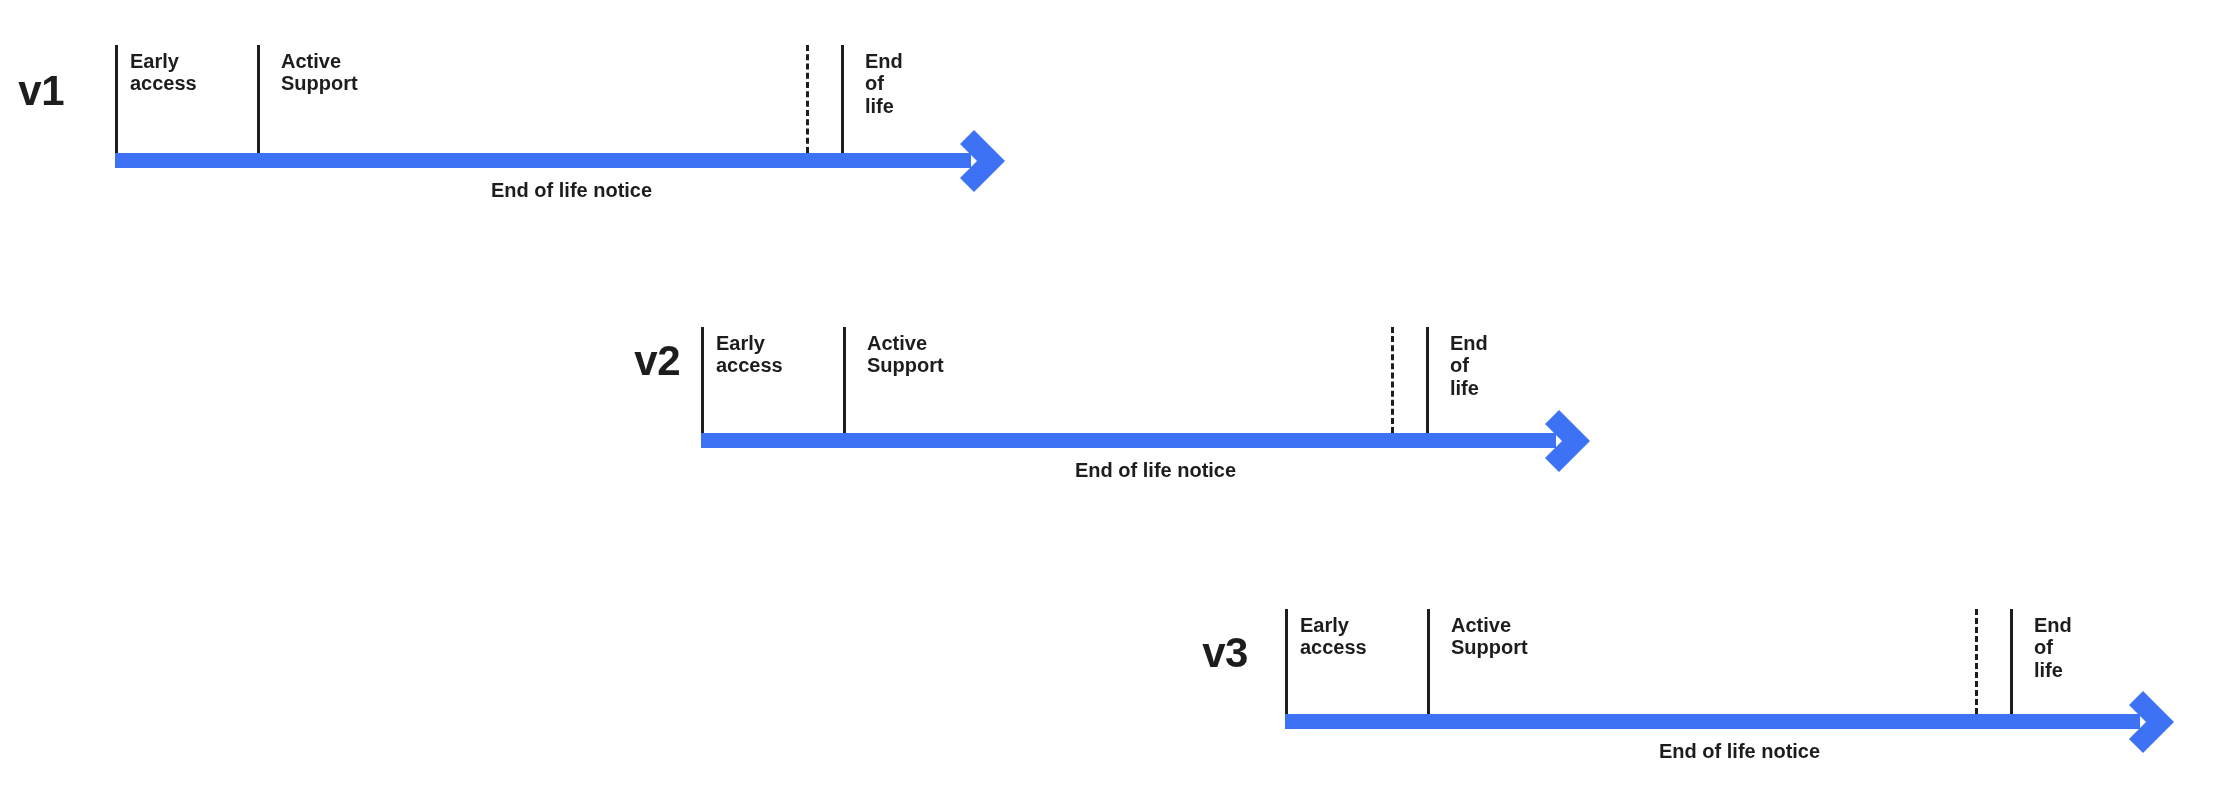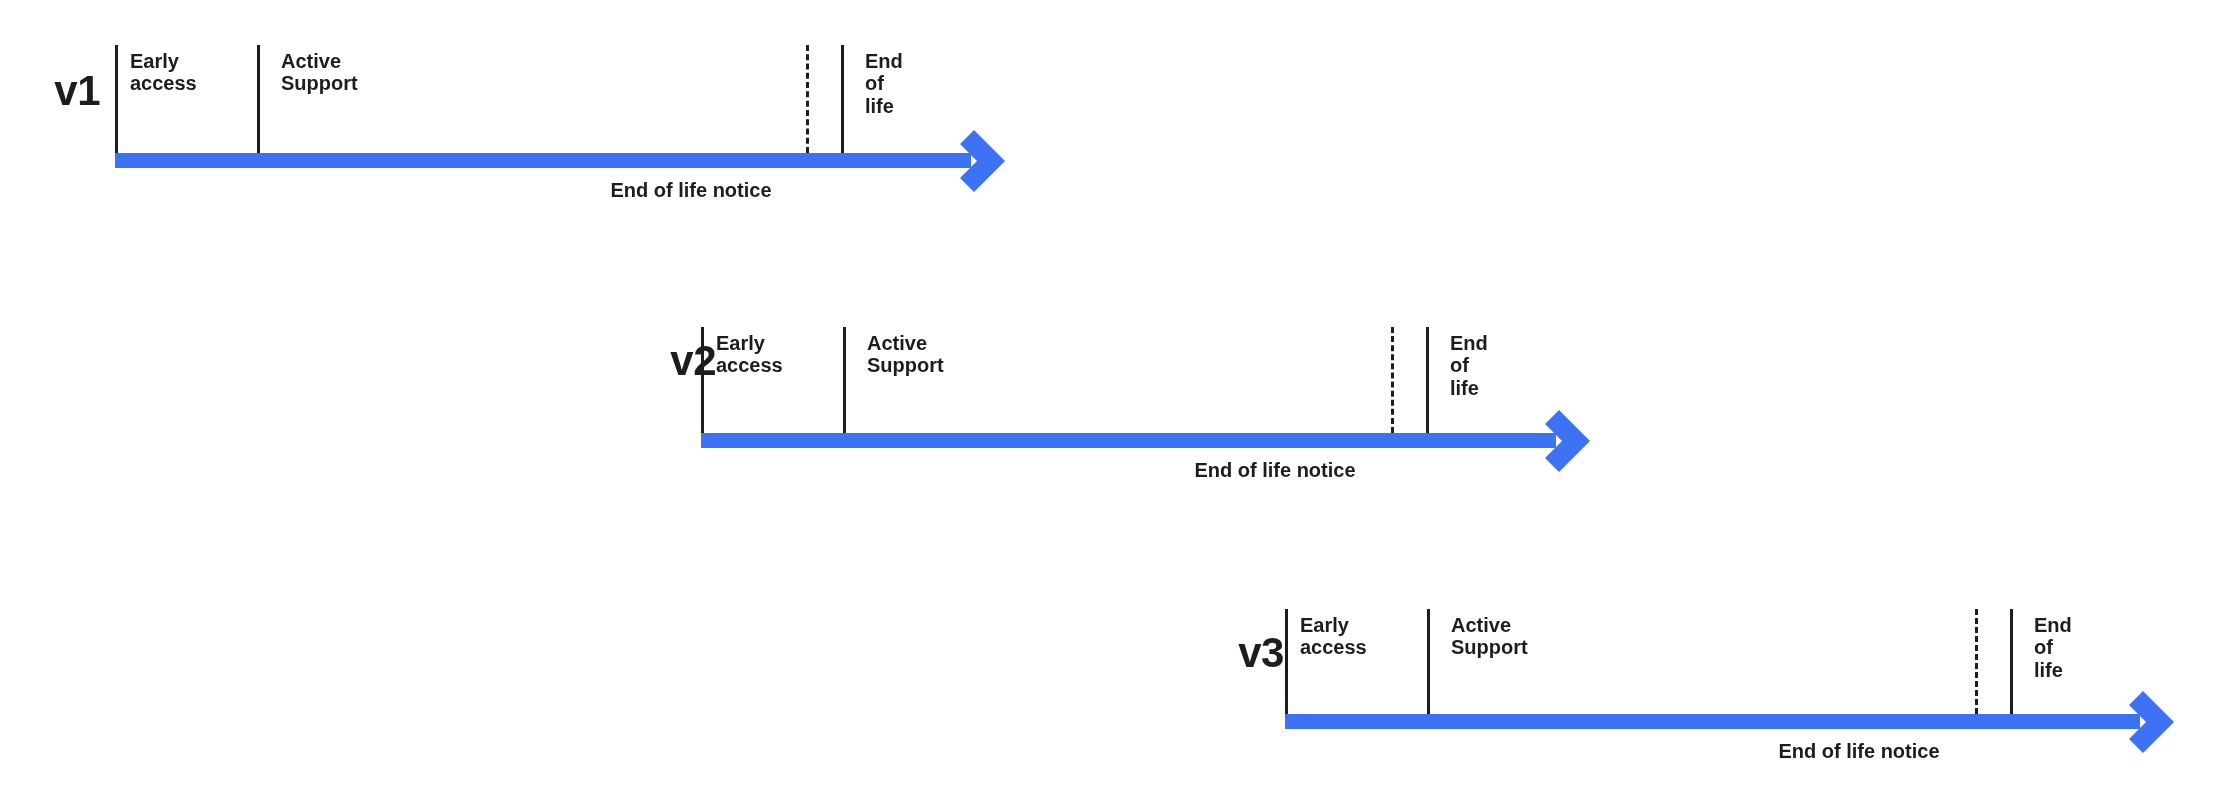--- a/index.html
+++ b/index.html
@@ -30,21 +30,20 @@
   
   .version-label {
     position: absolute;
     font-size: 42px;
     font-weight: 700;
     color: #1d1d1f;
     letter-spacing: -0.5px;
     line-height: 1;
     white-space: nowrap;
     text-align: right;
-    margin-left: 36px;
   }
 
   
   .tick-solid {
     position: absolute;
     width: 3px;
     background: #1d1d1f;
   }
 
   
@@ -77,21 +76,21 @@
     display: block;
   }
 
   
   .notice-label {
     position: absolute;
     font-size: 20px;
     font-weight: 700;
     color: #1d1d1f;
     white-space: nowrap;
-    text-align: center;
+    text-align: left;
     line-height: 1;
   }
 </style>
 </head>
 <body>
 
 <div id="canvas">
 
 <div class="version-row">
       <div class="version-label" style="left: 18px; top: 70px; width: 46px;">v1</div>

